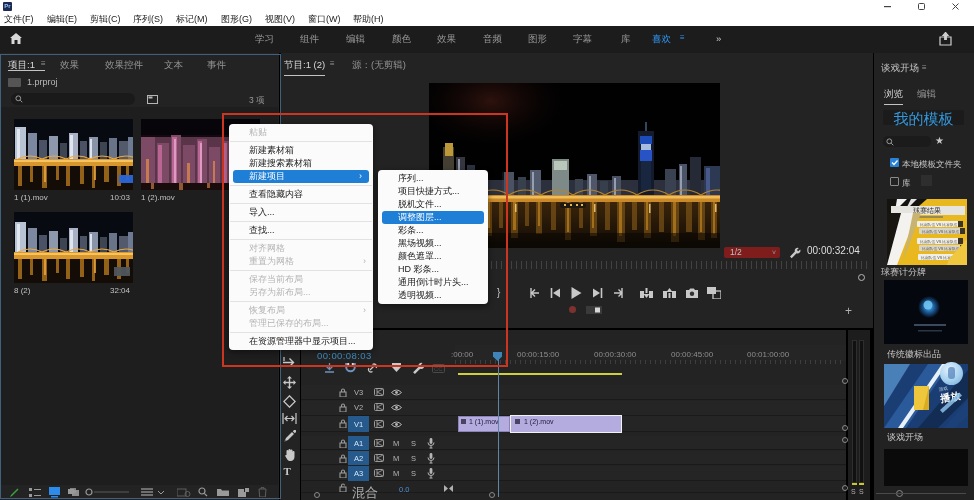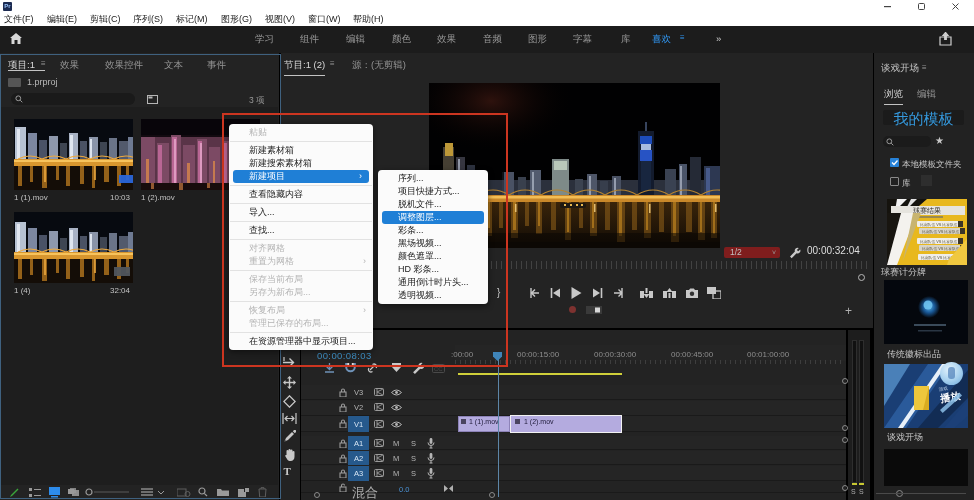--- a/index.html
+++ b/index.html
@@ -248,21 +248,21 @@
             <rect x="103" y="47" width="4" height="20"></rect>
             <rect x="112" y="47" width="3" height="14"></rect>
           </g>
         <g fill="#eda93e" opacity=".8">
             <rect x="30" y="47" width="2" height="16"></rect>
             <rect x="80" y="47" width="2" height="14"></rect>
           </g>
         <rect x="100" y="55" width="16" height="9" fill="#50565e" opacity=".95"></rect>
       </svg>
     </div>
-    <span class="tlabel" style="left:13px;top:179px">1 (4)</span>
+    <span class="tlabel" style="left:13px;top:179px">8 (2)</span>
     <span class="tlabel" style="left:109px;top:179px">32:04</span>
   </div>
   <div id="lp-status">
     <svg style="position:absolute;left:8px;top:2px" width="11" height="11" viewBox="0 0 11 11">
         <path d="M1 10 L3 9 L9.5 2.5 L8.5 1.5 L2 8 Z" fill="#3ba53b"></path>
       </svg>
     <g></g>
     <svg style="position:absolute;left:28px;top:3px" width="12" height="9" viewBox="0 0 12 9">
         <g fill="#9a9a9a">
           <rect x="0" y="0" width="3" height="3"></rect>

